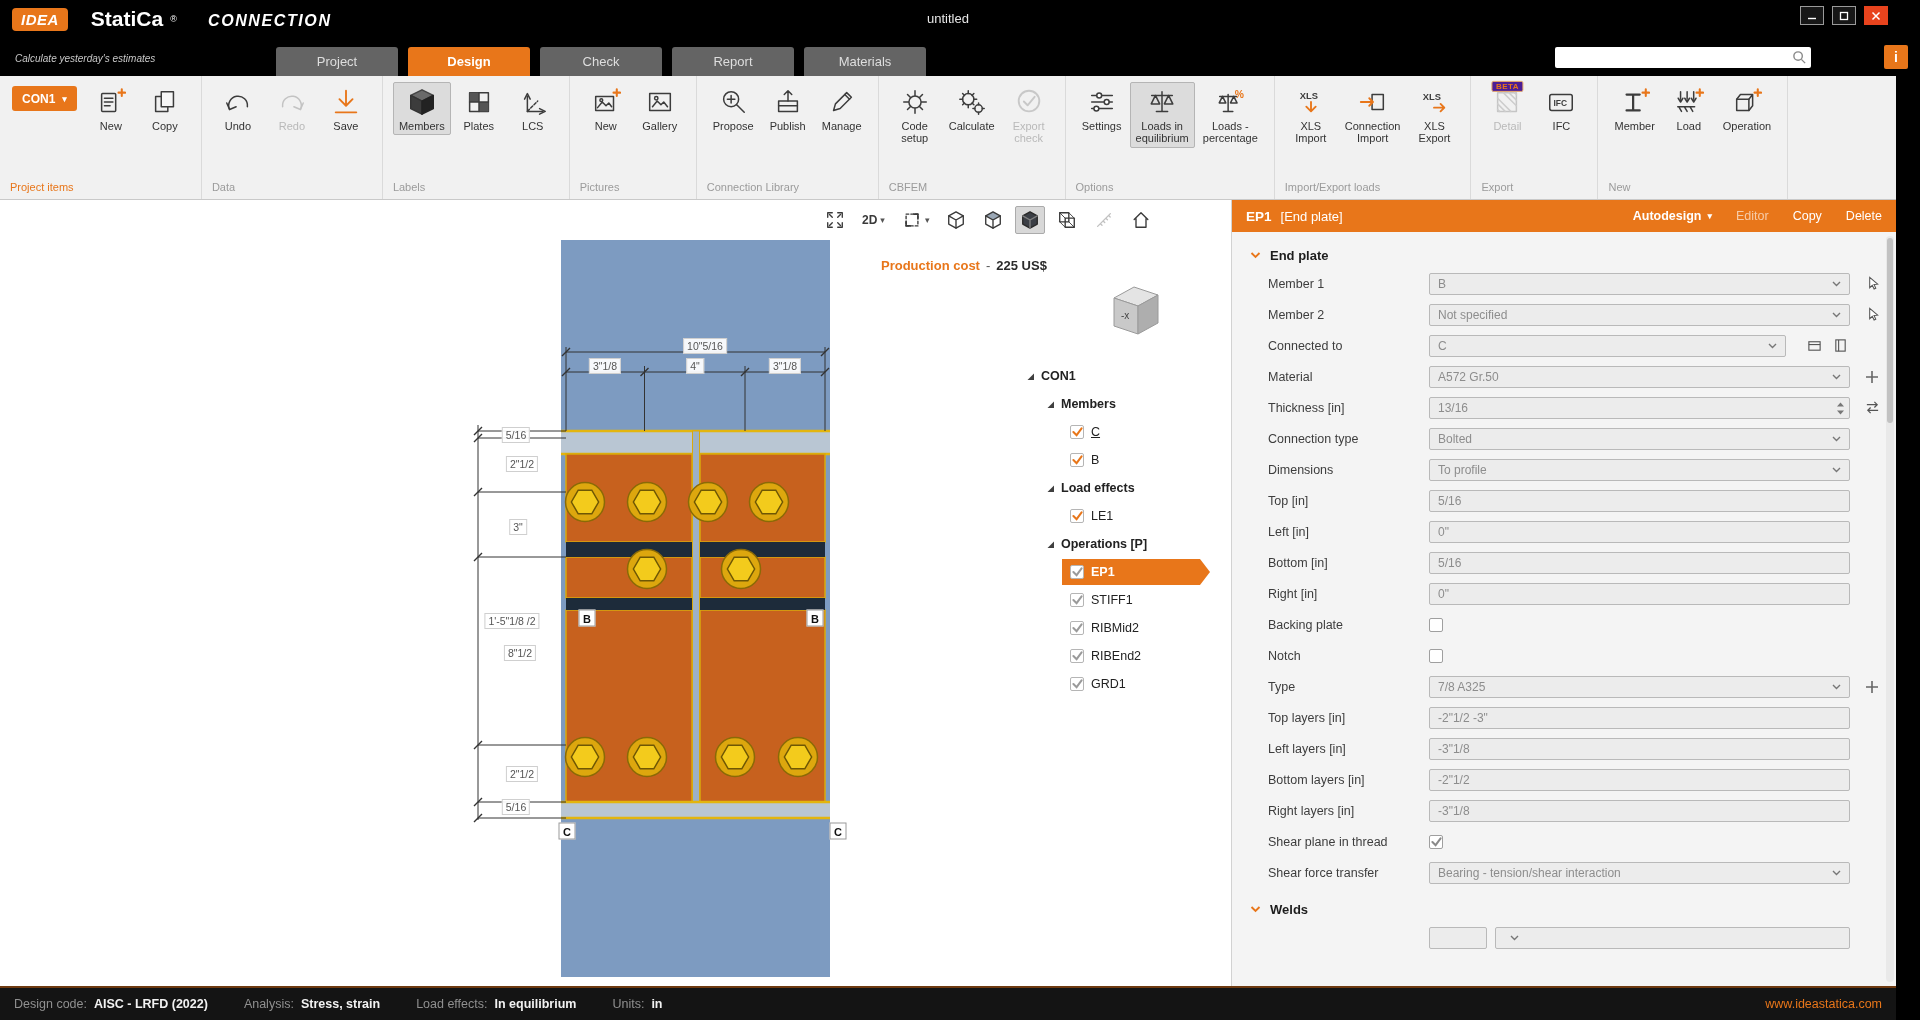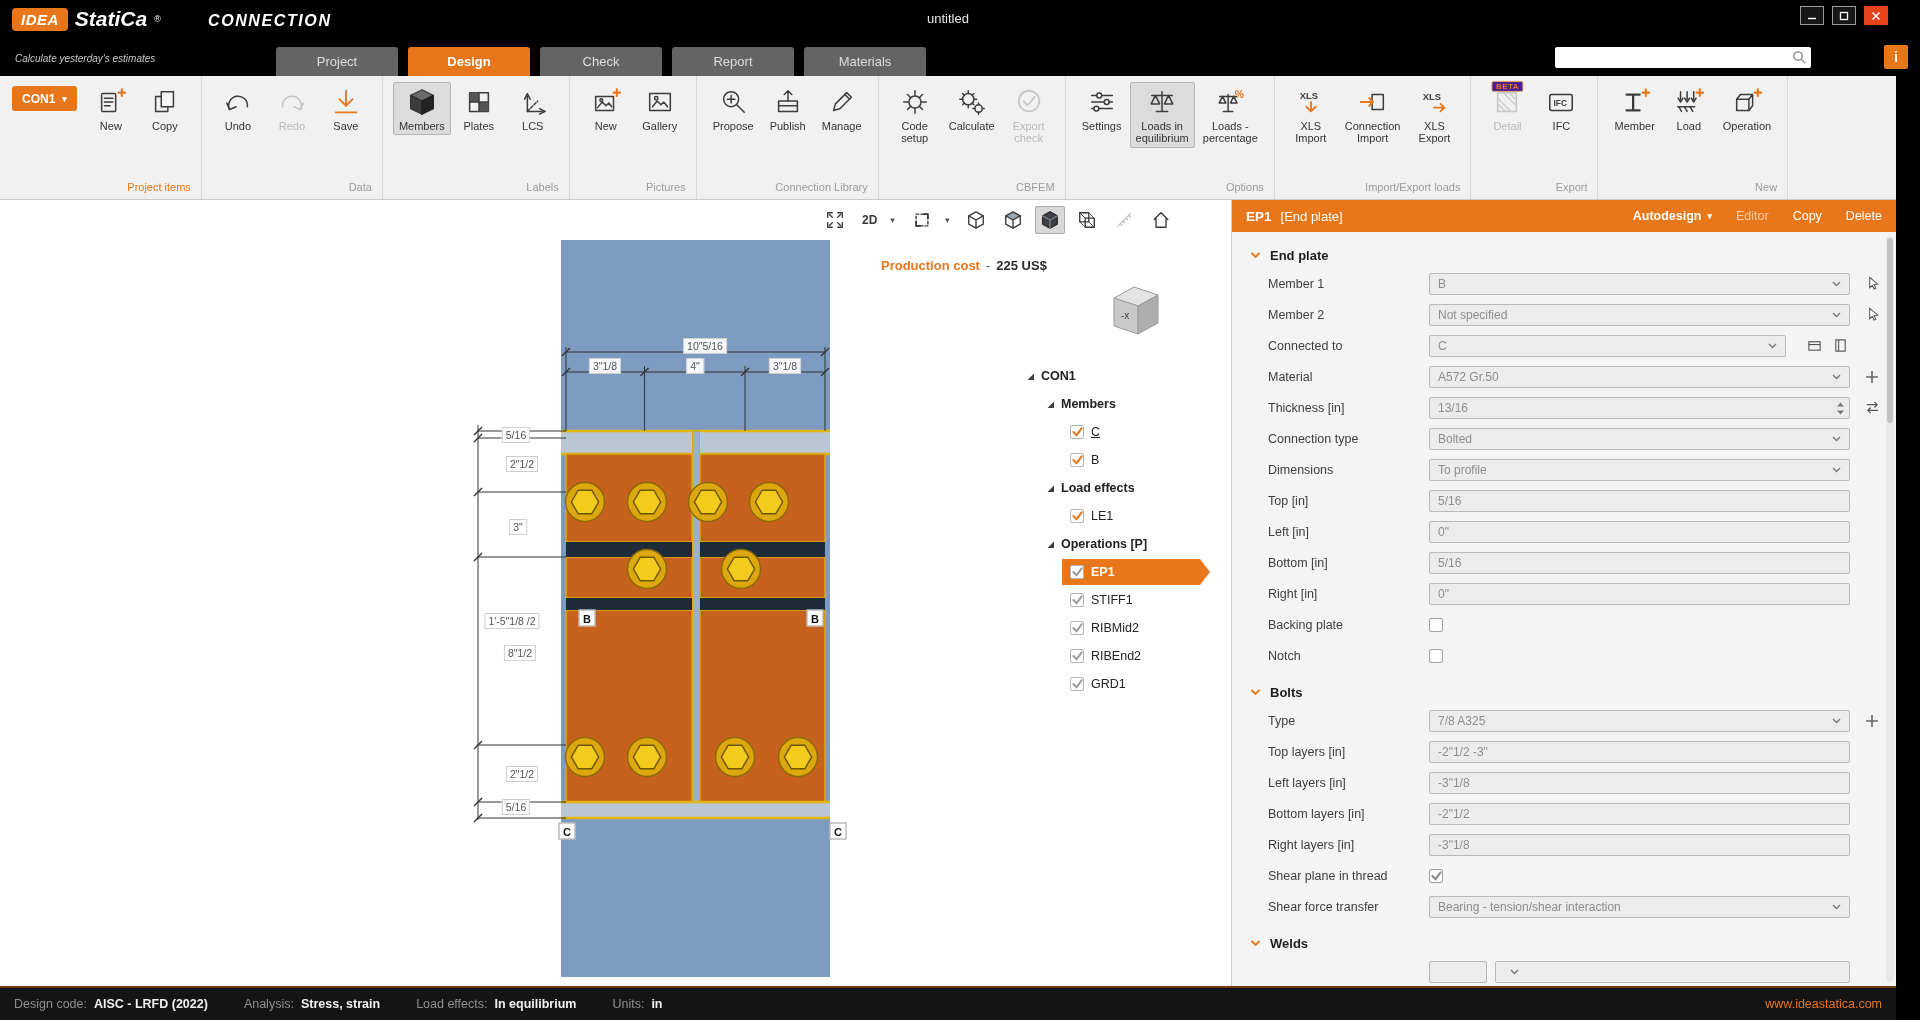--- a/index.html
+++ b/index.html
@@ -3,21 +3,21 @@
 <meta charset="utf-8">
 <style>
   *{margin:0;padding:0;box-sizing:border-box;}
   html,body{width:1920px;height:1020px;overflow:hidden;font-family:"Liberation Sans",sans-serif;background:#000;}
   .app{position:relative;width:1896px;height:1020px;background:#fff;}
 
   
   .titlebar{position:absolute;top:0;left:0;right:0;height:76px;background:#000;color:#fff;z-index:5;}
   .brand{position:absolute;left:12px;top:7px;display:flex;align-items:center;gap:7px;}
   .brand-idea{background:#e8761a;color:#fff;font-weight:bold;font-style:italic;font-size:15px;padding:3px 9px;border-radius:4px;letter-spacing:.5px;}
-  .brand-statica{font-size:21px;font-weight:bold;font-style:italic;}
+  .brand-statica{font-size:21px;font-weight:bold;margin-left:16px;}
   .brand-reg{font-size:9px;vertical-align:top;}
   .product{position:absolute;left:208px;top:12px;font-size:16px;font-weight:bold;font-style:italic;letter-spacing:1.6px;}
   .doc-title{position:absolute;left:50%;top:11px;transform:translateX(-50%);font-size:13px;color:#e6e6e6;}
   .tagline{position:absolute;left:15px;top:53px;font-style:italic;font-size:10px;color:#c9c9c9;}
   .win-controls{position:absolute;right:8px;top:6px;display:flex;gap:8px;}
   .win-btn{width:24px;height:19px;border:1px solid #9a9a9a;display:flex;align-items:center;justify-content:center;background:#171717;cursor:pointer;}
   .win-btn.close{background:#e8431d;border-color:#e8431d;}
   .tabs{position:absolute;left:276px;bottom:0;display:flex;gap:10px;}
   .tab{width:122px;height:29px;background:#646464;color:#dedede;font-size:13px;display:flex;align-items:center;justify-content:center;border-radius:3px 3px 0 0;cursor:pointer;}
   .tab.active{background:#e8761a;color:#fff;font-weight:bold;}
@@ -28,32 +28,32 @@
   
   .ribbon{position:absolute;top:76px;left:0;right:0;height:124px;background:#f1f1f1;border-bottom:1px solid #c9c9c9;display:flex;align-items:stretch;overflow:hidden;}
   .rib-group{display:flex;flex-direction:column;border-right:1px solid #dadada;padding:0 2px;}
   .rib-buttons{flex:1;display:flex;align-items:flex-start;gap:2px;padding:6px 8px 0;}
   .rib-btn{position:relative;display:flex;flex-direction:column;align-items:center;min-width:52px;max-width:78px;padding:4px 5px 2px;border:1px solid transparent;border-radius:2px;cursor:pointer;}
   .rib-btn-label{margin-top:3px;font-size:11px;line-height:1.12;color:#333;text-align:center;white-space:pre-line;}
   .rib-btn.active{background:#dcdcdc;border-color:#b5b5b5;}
   .rib-btn.disabled{cursor:default;}
   .rib-btn.disabled .rib-btn-label{color:#b9b9b9;}
   .rib-badge{position:absolute;top:-1px;left:50%;transform:translate(-50%,-10%);font-size:8px;font-weight:bold;color:#e8761a;background:#4c1d95;border:1px solid #e8a96a;border-radius:2px;padding:0 3px;letter-spacing:.5px;z-index:2;}
-  .rib-group-label{text-align:right;font-size:11px;color:#9b9b9b;padding:4px 8px 6px;white-space:nowrap;}
+  .rib-group-label{text-align:left;font-size:11px;color:#9b9b9b;padding:4px 8px 6px;white-space:nowrap;}
   .rib-group-label.accent{color:#e8761a;}
   .chip{background:#e8761a;color:#fff;font-weight:bold;font-size:12px;height:25px;padding:0 10px;border-radius:3px;display:flex;align-items:center;gap:7px;margin:4px 6px 0 2px;cursor:pointer;}
   .chip .caret{font-size:9px;}
   .icn{display:flex;align-items:center;justify-content:center;}
 
   
   .main{position:absolute;top:200px;left:0;right:0;bottom:34px;background:#fff;}
   .viewport{position:absolute;left:0;top:0;width:1231px;height:100%;overflow:hidden;background:#fff;}
   .scene{position:absolute;left:0;top:0;}
   .vp-toolbar{position:absolute;left:820px;top:6px;display:flex;align-items:center;gap:7px;z-index:3;}
-  .vp-btn{height:28px;min-width:28px;display:flex;align-items:center;justify-content:center;gap:13px;border:1px solid transparent;border-radius:2px;padding:0 4px;cursor:pointer;}
+  .vp-btn{height:28px;min-width:28px;display:flex;align-items:center;justify-content:center;gap:3px;border:1px solid transparent;border-radius:2px;padding:0 4px;cursor:pointer;}
   .vp-btn.active{background:#d8d8d8;border-color:#ababab;}
   .vp-btn.disabled{cursor:default;}
   .vtext{font-size:12px;font-weight:bold;color:#3a3a3a;}
   .vp-chev{font-size:9px;color:#555;}
   .prod-cost{position:absolute;left:869px;top:58px;font-size:13px;font-weight:bold;z-index:3;padding-left:12px;}
   .pc-label{color:#e8761a;}
   .pc-dash{color:#555;margin:0 6px;font-weight:normal;}
   .pc-value{color:#2b2b2b;}
   .viewcube{position:absolute;left:1102px;top:76px;z-index:3;}
   .dim-label{position:absolute;transform:translate(-50%,-50%);background:rgba(255,255,255,.93);border:1px solid #cfcfcf;color:#555;font-size:10.5px;padding:0 3px;line-height:14px;white-space:nowrap;z-index:2;}
@@ -927,28 +927,20 @@
             </div>
           </div>
           <div class="prow">
             <span class="plabel">Backing plate</span>
             <span class="pcheck"></span>
           </div>
           <div class="prow">
             <span class="plabel">Notch</span>
             <span class="pcheck"></span>
           </div>
-          <div class="psection-title gap">
-            <span class="icn">
-              <svg width="11" height="8" viewBox="0 0 11 8" fill="none">
-                <path d="M1.5 2l4 4 4-4" stroke="#e8761a" stroke-width="1.9"></path>
-              </svg>
-            </span>
-            <span class="ptitle">Bolts</span>
-          </div>
           <div class="prow">
             <span class="plabel">Type</span>
             <div class="pctrl dropdown">
               <span class="pval">7/8 A325</span>
               <span class="dchev">
                 <svg width="9" height="6" viewBox="0 0 9 6" fill="none" stroke="#777" stroke-width="1.4">
                   <path d="M1 1l3.5 3.5L8 1"></path>
                 </svg>
               </span>
             </div>

